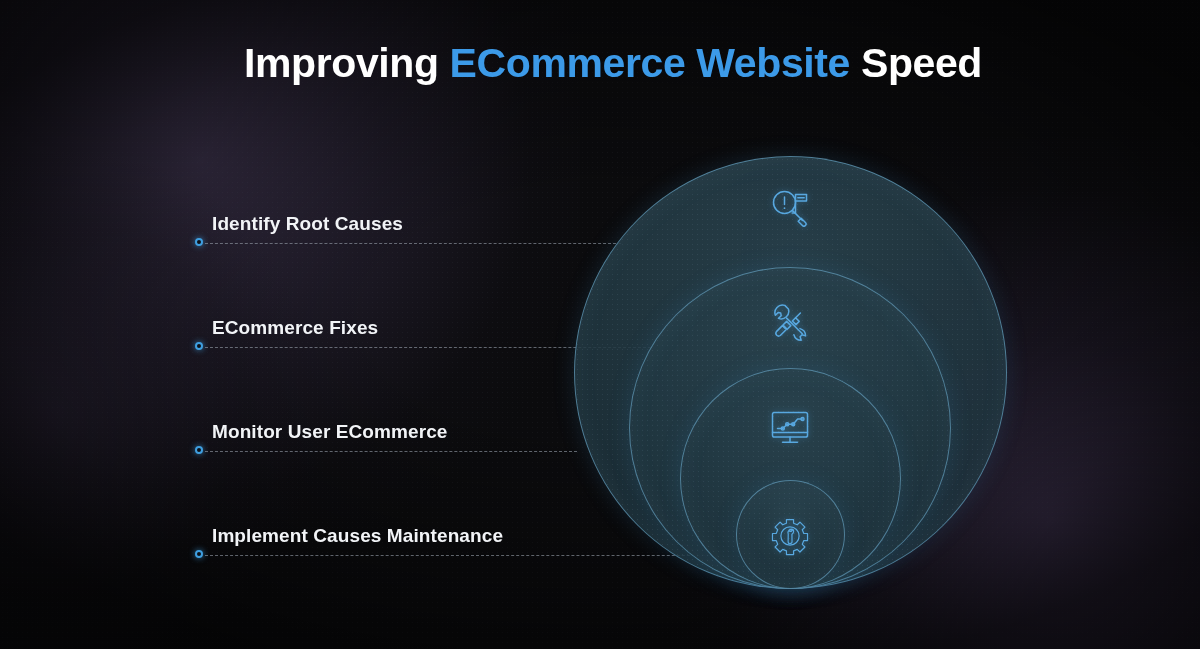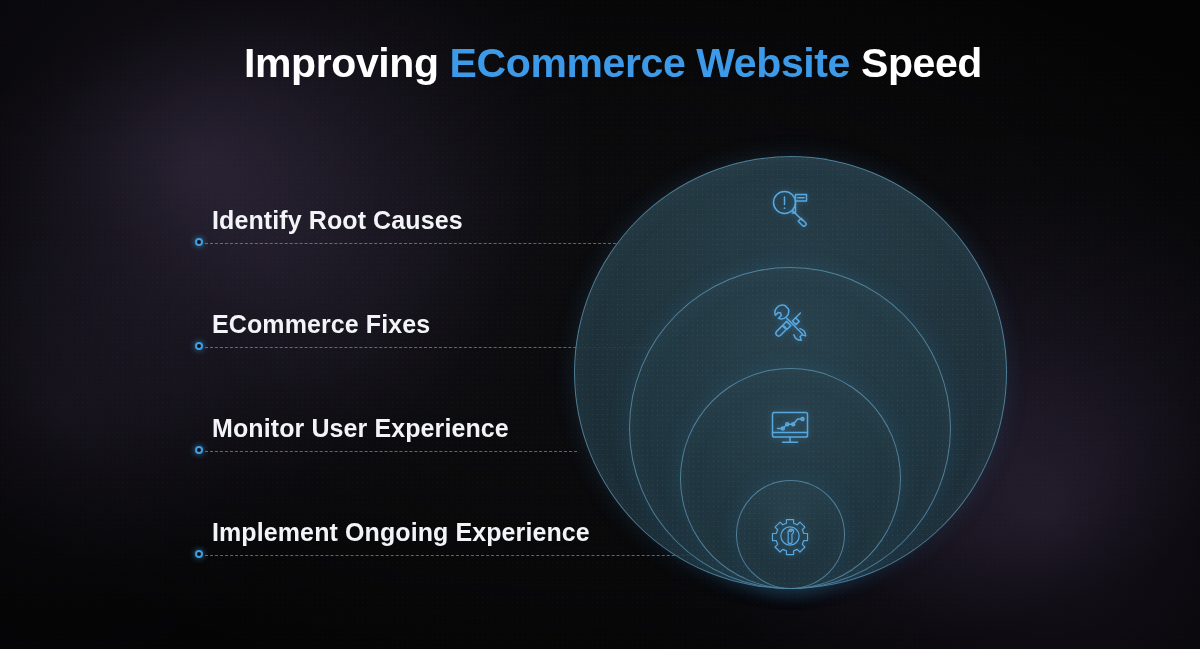--- a/index.html
+++ b/index.html
@@ -90,21 +90,21 @@
   .title span { display: inline; }
 
   
   .steps { position: absolute; left: 0; top: 0; width: 100%; height: 100%; }
   .step { position: absolute; left: 195px; }
   .step-label {
     position: absolute;
     left: 17px;
     bottom: 8px;
     white-space: nowrap;
-    font-size: 25px;
+    font-size: 19px;
     font-weight: bold;
     color: #f2f4f7;
     letter-spacing: 0.1px;
   }
   .step-line {
     position: absolute;
     left: 10px;
     top: 0;
     height: 0;
     border-top: 1px dashed rgba(150,158,170,0.62);
@@ -260,23 +260,23 @@
 
     <div class="step" style="top:347px;">
       <div class="step-dot"></div>
       <div class="step-line" style="width:446px;"></div>
       <div class="step-label">ECommerce Fixes</div>
     </div>
 
     <div class="step" style="top:451px;">
       <div class="step-dot"></div>
       <div class="step-line" style="width:372px;"></div>
-      <div class="step-label">Monitor User Experience</div>
+      <div class="step-label">Monitor User ECommerce</div>
     </div>
 
     <div class="step" style="top:555px;">
       <div class="step-dot"></div>
       <div class="step-line" style="width:530px;"></div>
-      <div class="step-label">Implement Ongoing Experience</div>
+      <div class="step-label">Implement Causes Maintenance</div>
     </div>
   </div>
 
 </div>
 
 </body></html>

